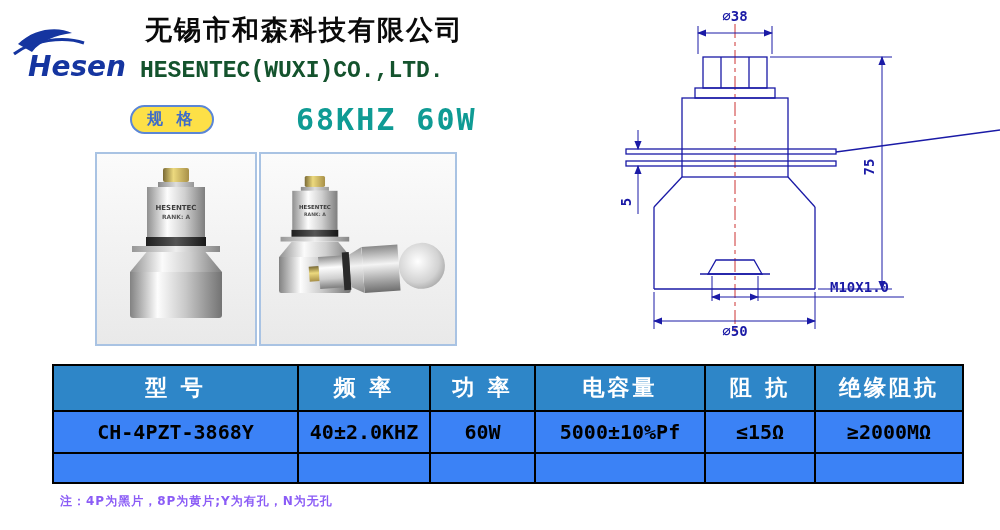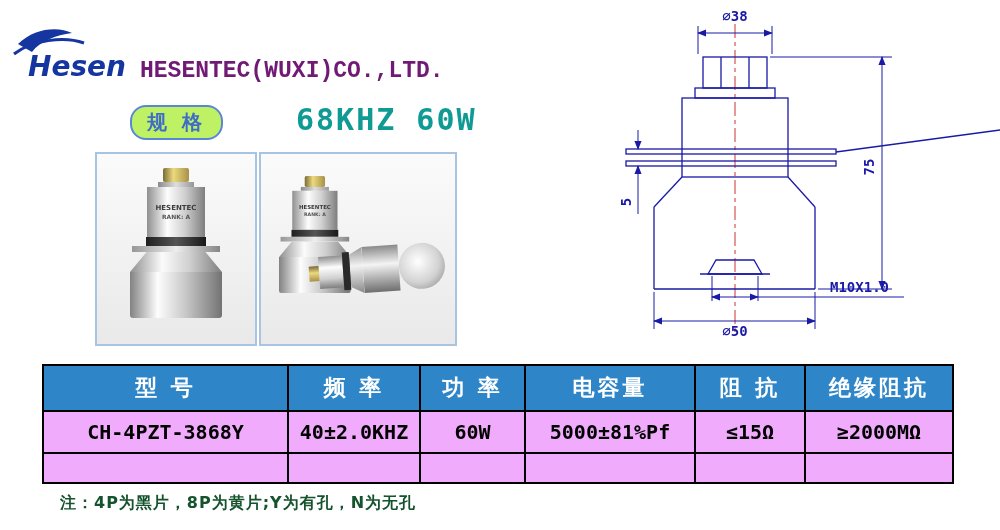--- a/index.html
+++ b/index.html
@@ -4,24 +4,24 @@
 <style>
   html,body{margin:0;padding:0;background:#fff;}
   .page{position:relative;width:1000px;height:530px;background:#fff;overflow:hidden;
         font-family:"DejaVu Sans",sans-serif;color:#111;}
 
   
   .logo{position:absolute;left:12px;top:24px;width:122px;height:62px;}
   .company-cn{position:absolute;left:145px;top:12px;font-size:27px;font-weight:bold;
               letter-spacing:2px;color:#0a0a0a;}
   .company-en{position:absolute;left:140px;top:58px;font-size:23px;font-weight:bold;
-              font-family:"Liberation Mono","DejaVu Sans Mono",monospace;color:#701a75;}
+              font-family:"Liberation Mono","DejaVu Sans Mono",monospace;color:#14532d;}
   .spec-badge{position:absolute;left:130px;top:105px;padding:2px 15px;border:2px solid #5b86d6;
-              border-radius:16px;color:#3f6cc9;font-size:20px;font-weight:bold;letter-spacing:4px;
-              background:#bef264;}
+              border-radius:16px;color:#3f6cc9;font-size:16px;font-weight:bold;letter-spacing:4px;
+              background:#fde047;}
   .spec-value{position:absolute;left:256px;top:102px;font-size:30px;font-weight:bold;
               color:#0f9b94;font-family:"DejaVu Sans Mono",monospace;letter-spacing:2px;margin-left:40px;}
 
   
   .photo{position:absolute;border:2px solid #a9c3e3;background:linear-gradient(180deg,#fbfbfb,#e9e9e9);font-weight:bold;}
   .photo1{left:95px;top:152px;width:158px;height:190px;}
   .photo2{left:259px;top:152px;width:194px;height:190px;}
   .tdx{display:flex;flex-direction:column;align-items:center;position:absolute;}
   .tdx.main{left:50%;transform:translateX(-50%);top:14px;}
   .tdx.small{left:18px;top:22px;transform:scale(0.78);transform-origin:top left;}
@@ -44,40 +44,41 @@
   .ly-cone{width:13px;height:46px;background:linear-gradient(180deg,#9a9a9a,#f2f2f2 40%,#8a8a8a);
            clip-path:polygon(0 15%,100% 0,100% 100%,0 85%);}
   .ly-base{width:36px;height:46px;background:linear-gradient(180deg,#8a8a8a,#f4f4f4 40%,#9a9a9a 80%,#6f6f6f);}
   .ly-face{width:46px;height:46px;border-radius:50%;
            background:radial-gradient(circle at 42% 40%,#ffffff,#d2d2d2 55%,#8a8a8a 95%);}
 
   
   .drawing{position:absolute;left:608px;top:2px;}
 
   
-  .spec{position:absolute;left:42px;top:364px;border-collapse:collapse;table-layout:fixed;}
+  .spec{position:absolute;left:52px;top:364px;border-collapse:collapse;table-layout:fixed;}
   .spec th,.spec td{border:2px solid #000;padding:0;text-align:center;overflow:hidden;}
   .spec th{background:#2e86c8;color:#fff;font-size:22px;font-weight:bold;letter-spacing:3px;height:44px;}
   .spec td{font-family:"DejaVu Sans Mono","Liberation Mono",monospace;font-size:20px;font-weight:bold;
-           color:#000;height:40px;background:#f0abfc;}
+           color:#000;height:40px;background:#3b82f6;}
   .spec tr.empty td{height:28px;}
 
-  .note{position:absolute;left:60px;top:493px;font-size:16px;font-weight:bold;color:#14532d;letter-spacing:1px;}
+  .note{position:absolute;left:60px;top:493px;font-size:12px;font-weight:bold;color:#8b5cf6;letter-spacing:1px;}
 </style>
 </head>
 <body>
 
 <div class="page">
 
   <svg class="logo" viewBox="0 0 122 62">
     <path d="M6 20 C22 4, 46 2, 60 9 C44 11, 28 17, 20 28 Z" fill="#1535a0"></path>
     <path d="M2 30 C20 16, 52 12, 72 19" stroke="#1535a0" stroke-width="3" fill="none"></path>
     <text x="16" y="52" font-style="italic" font-weight="bold" font-size="28" fill="#1535a0" font-family="DejaVu Sans, sans-serif">Hesen</text>
   </svg>
 
+  <div class="company-cn">无锡市和森科技有限公司</div>
   <div class="company-en">HESENTEC(WUXI)CO.,LTD.</div>
 
   <div class="spec-badge">规 格</div>
   <div class="spec-value">68KHZ 60W</div>
 
   <div class="photo photo1">
     <div class="tdx main">
       <div class="nut"></div>
       <div class="washer"></div>
       <div class="tbody">
@@ -190,21 +191,21 @@
       <th>频 率</th>
       <th>功 率</th>
       <th>电容量</th>
       <th>阻 抗</th>
       <th>绝缘阻抗</th>
     </tr>
     <tr>
       <td>CH-4PZT-3868Y</td>
       <td>40±2.0KHZ</td>
       <td>60W</td>
-      <td>5000±81%Pf</td>
+      <td>5000±10%Pf</td>
       <td>≤15Ω</td>
       <td>≥2000MΩ</td>
     </tr>
     <tr class="empty">
       <td></td>
       <td></td>
       <td></td>
       <td></td>
       <td></td>
       <td></td>

